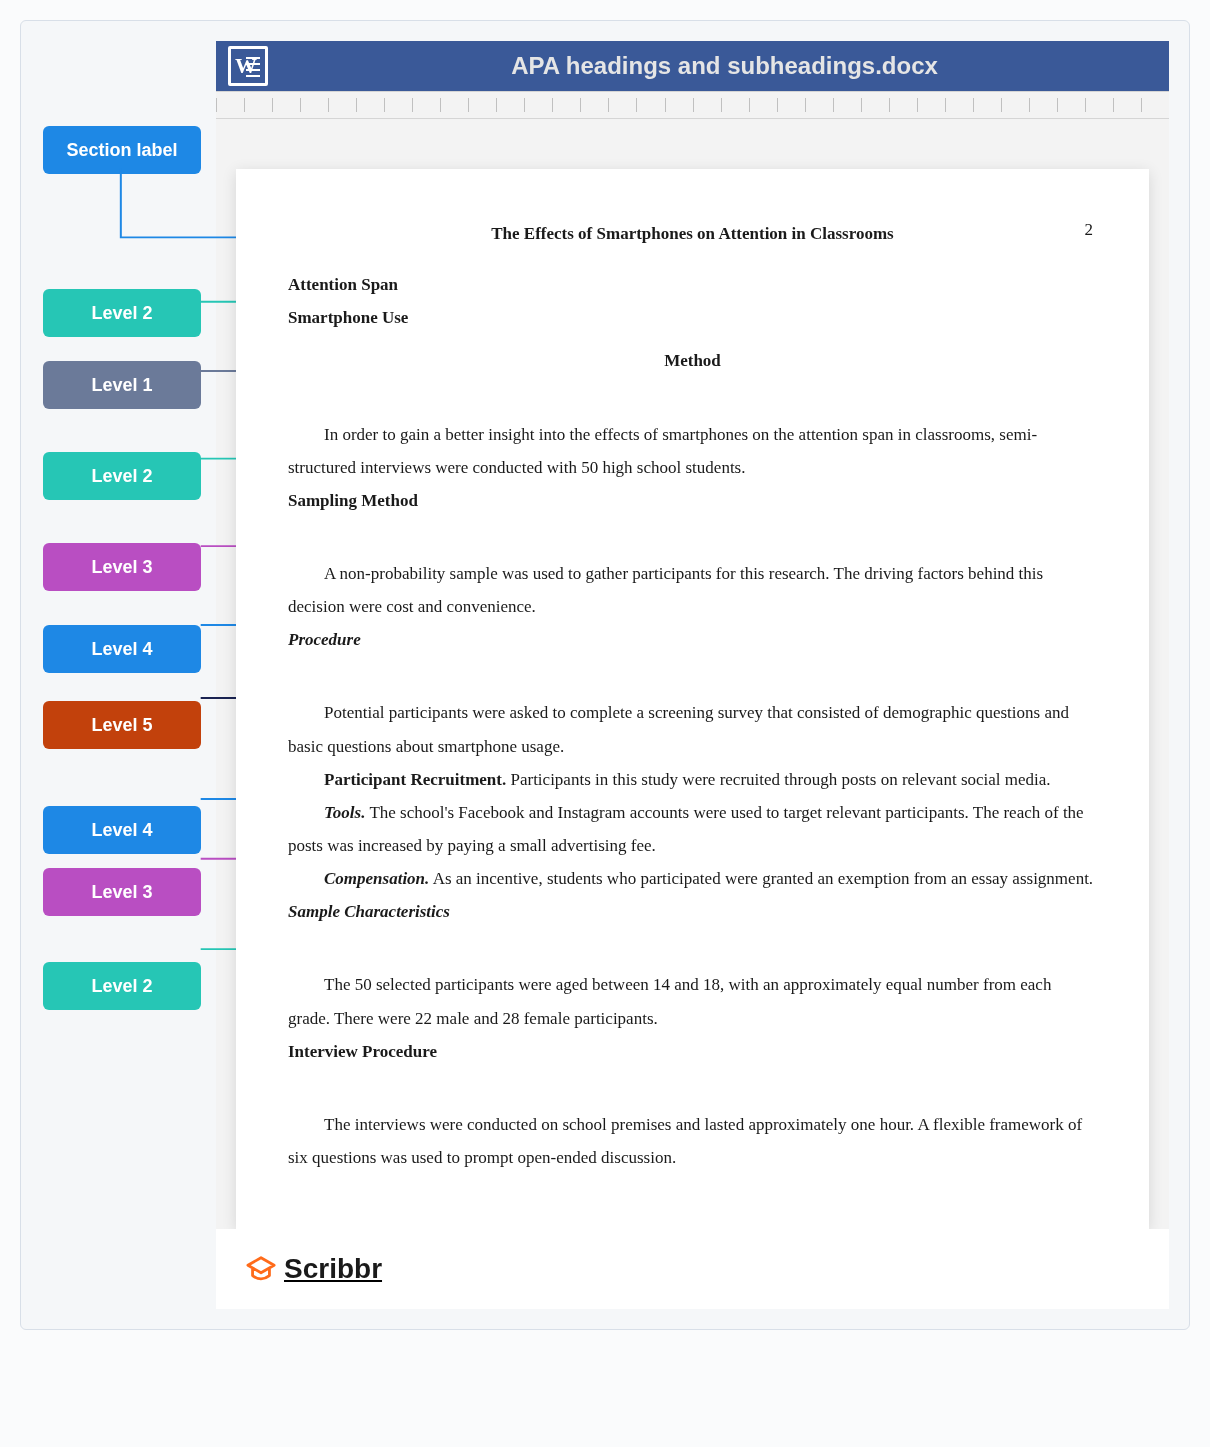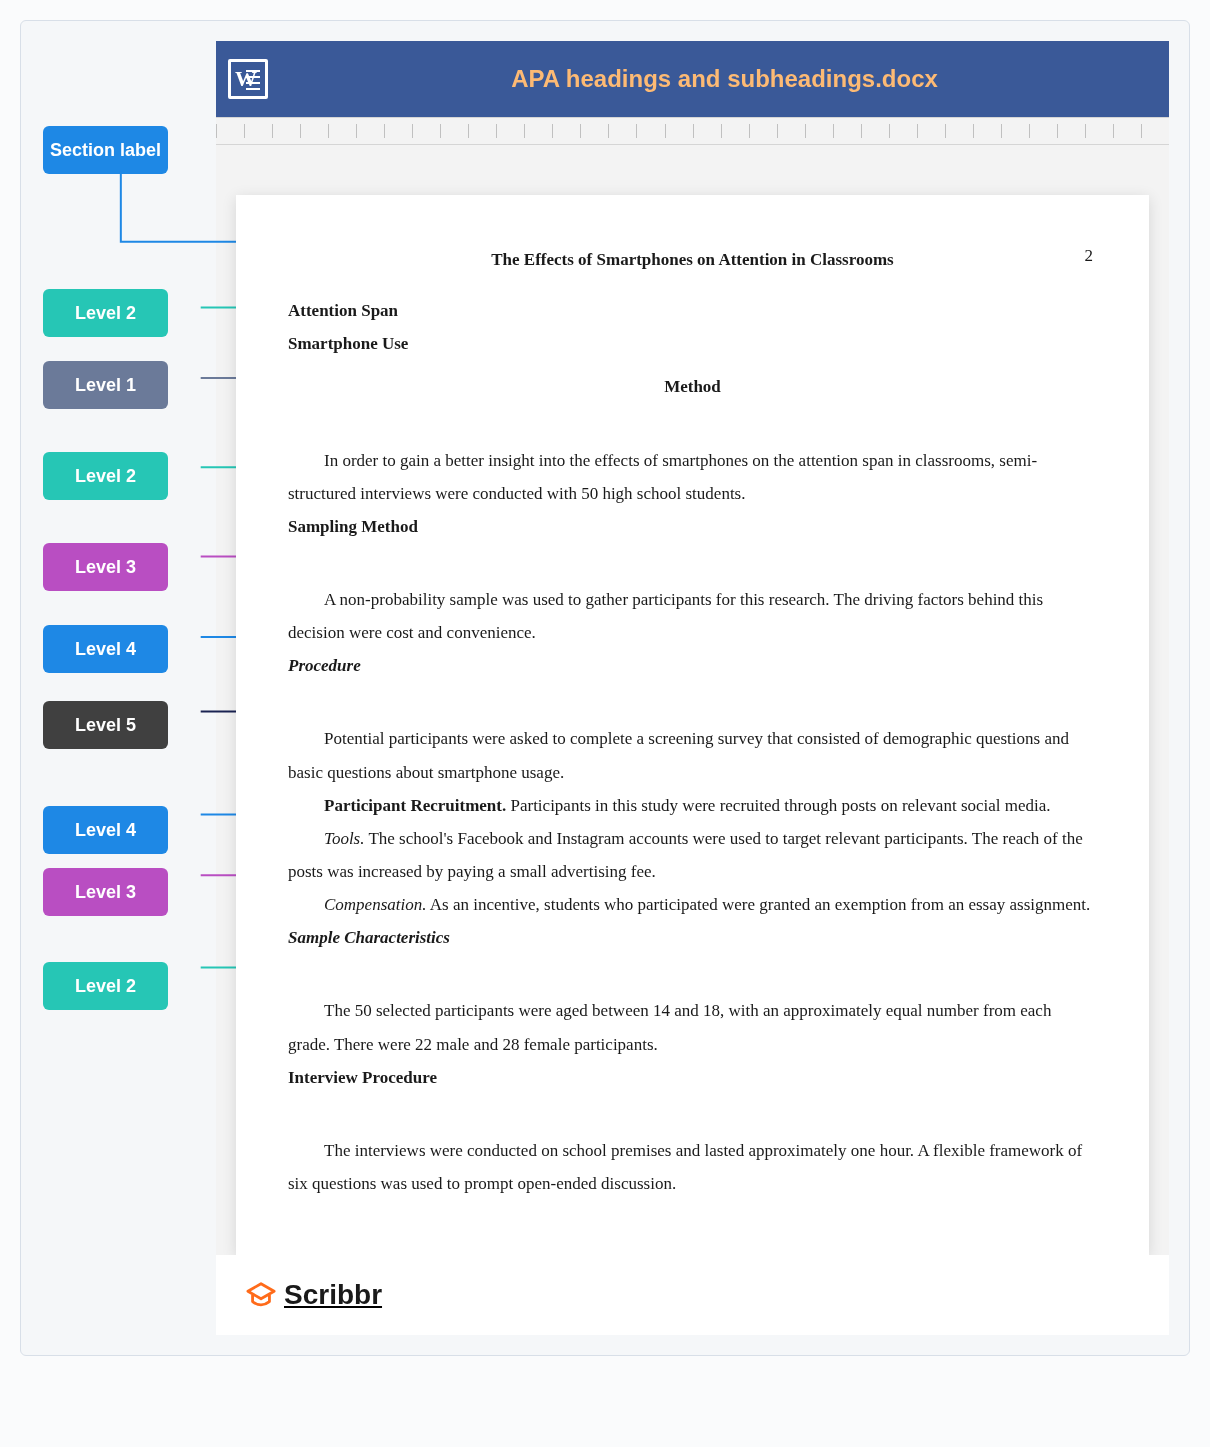--- a/index.html
+++ b/index.html
@@ -23,35 +23,35 @@
 }
 .label-tag {
   display: flex;
   align-items: center;
   justify-content: center;
   height: 48px;
   border-radius: 6px;
   color: #fff;
   font-weight: 700;
   font-size: 18px;
-  width: 125px;
+  width: 158px;
 }
 .doc-col {
   flex: 1;
   display: flex;
   flex-direction: column;
   padding: 20px 20px 20px 0;
 }
 .titlebar {
   background: #3a5998;
-  height: 76px;
+  height: 50px;
   display: flex;
   align-items: center;
   padding: 0 12px;
-  color: #fdba74;
+  color: #e5e5e5;
 }
 .word-icon {
   width: 40px;
   height: 40px;
   border: 3px solid #fff;
   border-radius: 2px;
   display: flex;
   align-items: center;
   justify-content: center;
   position: relative;
@@ -140,21 +140,21 @@
 .lvl2 { font-weight: 700; }
 .lvl1 {
   text-align: center;
   font-weight: 700;
   margin-left: 250px;
   font-family: Liberation Serif, serif;
 }
 .para { text-indent: 36px; margin-top: 40px; }
 .lvl3 { font-style: italic; font-weight: 700; }
 .lvl4 { font-weight: 700; padding-left: 36px; display: inline; }
-.lvl5 { font-style: italic; font-weight: 400; padding-left: 36px; display: inline; }
+.lvl5 { font-style: italic; font-weight: 700; padding-left: 36px; display: inline; }
 .inline-para { display: inline; margin-top: 16px; }
 .line-block { margin: 0; }
 
 .footer {
   background: #fff;
   height: 80px;
   display: flex;
   align-items: center;
   padding-left: 30px;
   position: relative;
@@ -230,21 +230,21 @@
     <div class="label-tag" style="background:#26c6b5">Level 2</div>
     <div style="height:24px"></div>
     <div class="label-tag" style="background:#6b7a99">Level 1</div>
     <div style="height:43px"></div>
     <div class="label-tag" style="background:#26c6b5">Level 2</div>
     <div style="height:43px"></div>
     <div class="label-tag" style="background:#b94ec2">Level 3</div>
     <div style="height:34px"></div>
     <div class="label-tag" style="background:#1e88e5">Level 4</div>
     <div style="height:28px"></div>
-    <div class="label-tag" style="background:#404040">Level 5</div>
+    <div class="label-tag" style="background:#c2410c">Level 5</div>
     <div style="height:57px"></div>
     <div class="label-tag" style="background:#1e88e5">Level 4</div>
     <div style="height:14px"></div>
     <div class="label-tag" style="background:#b94ec2">Level 3</div>
     <div style="height:46px"></div>
     <div class="label-tag" style="background:#26c6b5">Level 2</div>
   </div>
 
   <div class="doc-col">
     <div class="titlebar">

